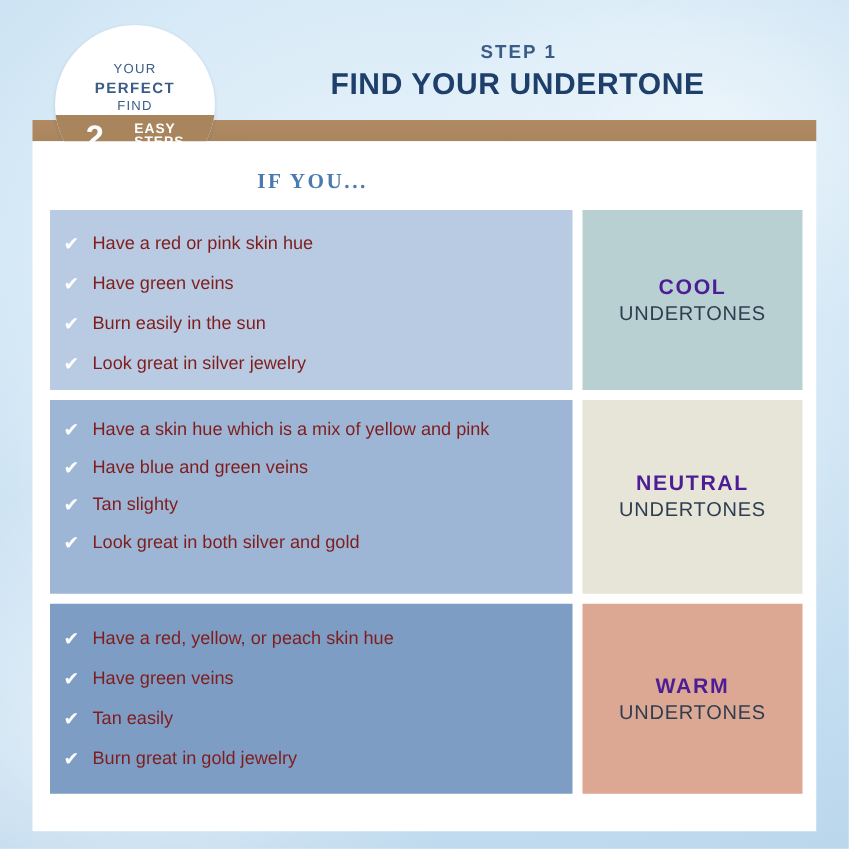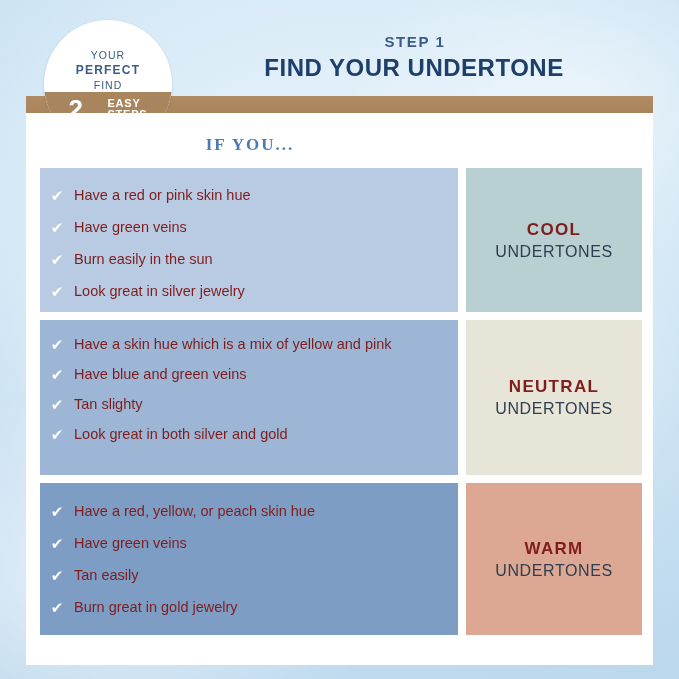--- a/index.html
+++ b/index.html
@@ -146,21 +146,21 @@
     color:#ffffff;
   }
   .right-panel {
     position:absolute; right:0; top:0;
     width:176px; height:100%;
     display:flex; flex-direction:column;
     align-items:center; justify-content:center;
     text-align:center;
   }
   .right-strong {
-    color:#7f1d1d;
+    color:#4c1d95;
     font-size:17px;
     font-weight:bold;
     letter-spacing:1.3px;
     line-height:22px;
   }
   .right-sub {
     color:#2c3e50;
     font-size:16px;
     letter-spacing:.6px;
     line-height:21px;

